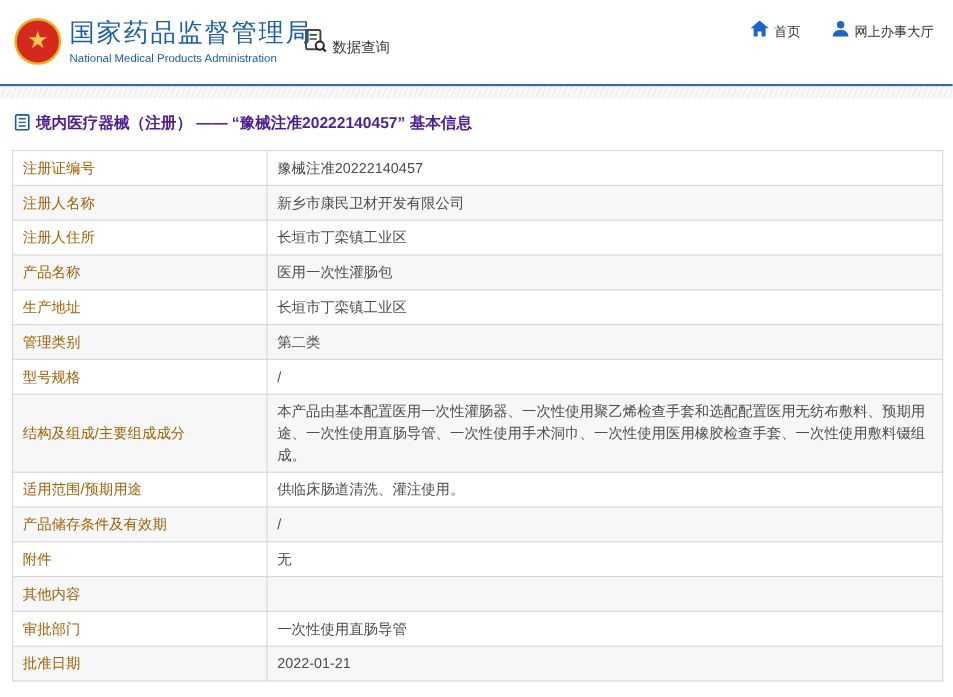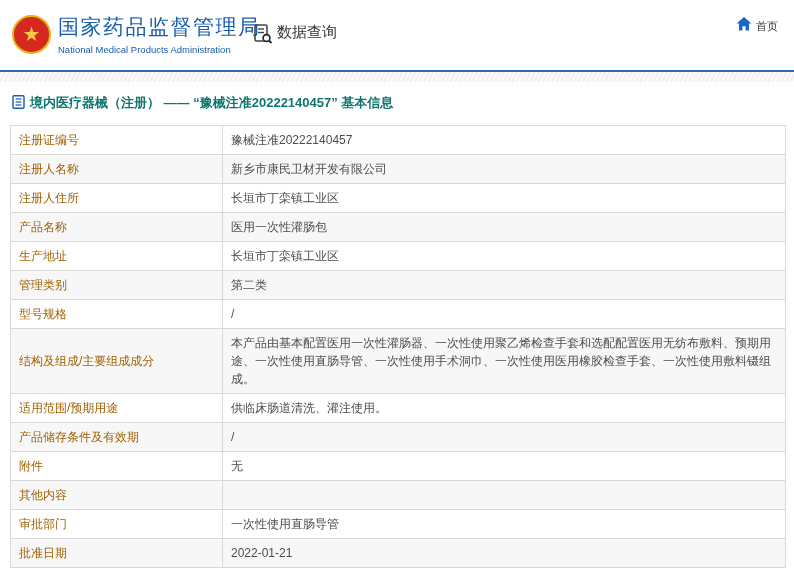--- a/index.html
+++ b/index.html
@@ -9,34 +9,34 @@
   
   .header { position:relative; height:70px; background:#fff; }
   .emblem { position:absolute; left:12px; top:15px; width:39px; height:39px;
     border-radius:50%; background:#d5281e; border:2px solid #e8b21a;
     display:flex; align-items:center; justify-content:center; }
   .emblem .star { color:#f7c948; font-size:20px; line-height:1; margin-top:-2px; }
   .brand { position:absolute; left:58px; top:13px; }
   .brand-title { font-size:21px; font-weight:normal; color:#1a5dab; letter-spacing:1.5px; }
   .brand-sub { font-size:9.5px; color:#1a5dab; margin-top:3px; }
   .data-query { position:absolute; left:252px; top:23px; display:flex;
-    align-items:flex-start; gap:3px; color:#333; font-size:15px; cursor:pointer; }
+    align-items:flex-end; gap:3px; color:#333; font-size:12px; cursor:pointer; }
   .top-nav { position:absolute; right:16px; top:17px; display:flex; gap:26px; }
   .nav-item { display:flex; flex-direction:row; align-items:center; gap:4px;
     cursor:pointer; }
   .nav-item .lbl { font-size:11px; color:#333; }
 
   .blue-line { height:2px; background:#2e6cb0; }
   .hatch-band { height:12px;
     background:repeating-linear-gradient(115deg,#ececec 0 1px,#f9f9f9 1px 4px);
     border-bottom:2px solid #fff; }
 
   
   .breadcrumb { display:flex; align-items:center; gap:5px; padding:10px 12px 9px;
-    color:#0f766e; font-size:13px; font-weight:bold; }
+    color:#4c1d95; font-size:13px; font-weight:bold; }
 
   
   table.info { border-collapse:collapse; margin:4px 10px 0; width:776px;
     font-size:12px; color:#4d4d4d; table-layout:fixed; }
   table.info td { border:1px solid #d9d9d9; padding:5px 8px; line-height:18px;
     vertical-align:middle; word-break:break-all; }
   td.label { width:212px; text-align:left; padding-right:14px; color:#a16207;margin-left:14px; }
   td.value { text-align:left; }
   tr:nth-child(even) { background:#f7f7f7; }
   tr:nth-child(odd) { background:#ffffff; }
@@ -65,20 +65,29 @@
     <span>数据查询</span>
   </div>
   <div class="top-nav">
     <div class="nav-item">
       <span>
         <svg width="16" height="14" viewBox="0 0 16 14">
           <path d="M8 0 L15.5 6.5 H13 V13.5 H9.6 V9.2 H6.4 V13.5 H3 V6.5 H0.5 Z" fill="#1b66c9"></path>
         </svg>
       </span>
       <span class="lbl">首页</span>
+    </div>
+    <div class="nav-item">
+      <span>
+        <svg width="15" height="14" viewBox="0 0 15 14">
+          <circle cx="7.5" cy="3.6" r="3.1" fill="#1b66c9"></circle>
+          <path d="M1 13.5 C1 9.5 4 8 7.5 8 C11 8 14 9.5 14 13.5 Z" fill="#1b66c9"></path>
+        </svg>
+      </span>
+      <span class="lbl">网上办事大厅</span>
     </div>
   </div>
 </div>
 
 <div class="blue-line"></div>
 <div class="hatch-band"></div>
 
 <div class="breadcrumb">
   <span>
     <svg width="13" height="14" viewBox="0 0 13 14">

